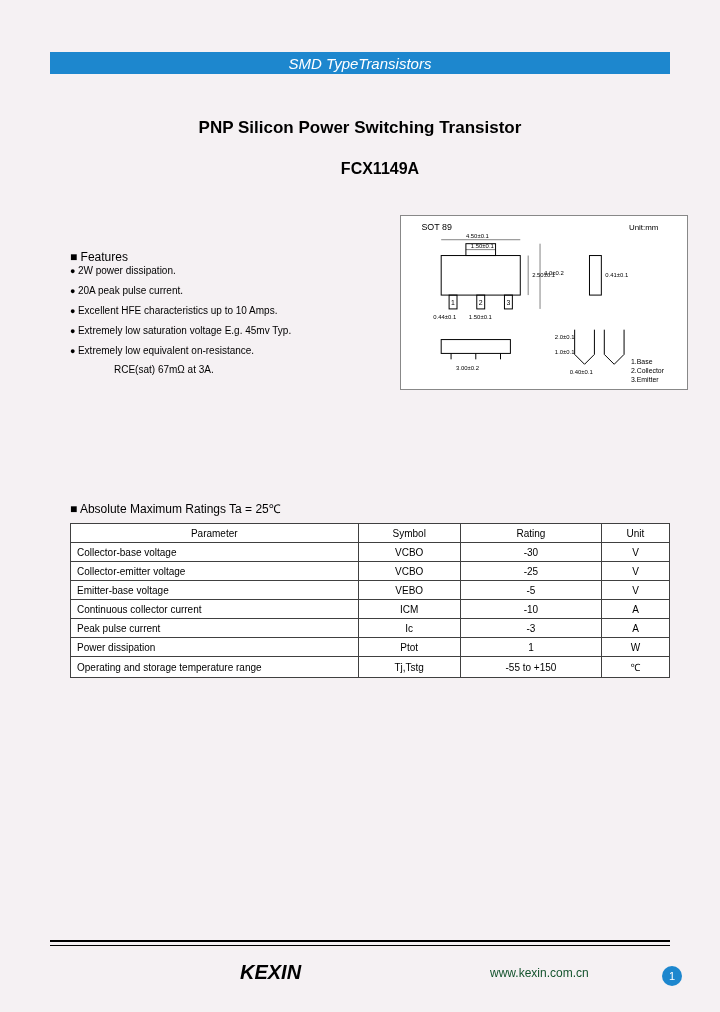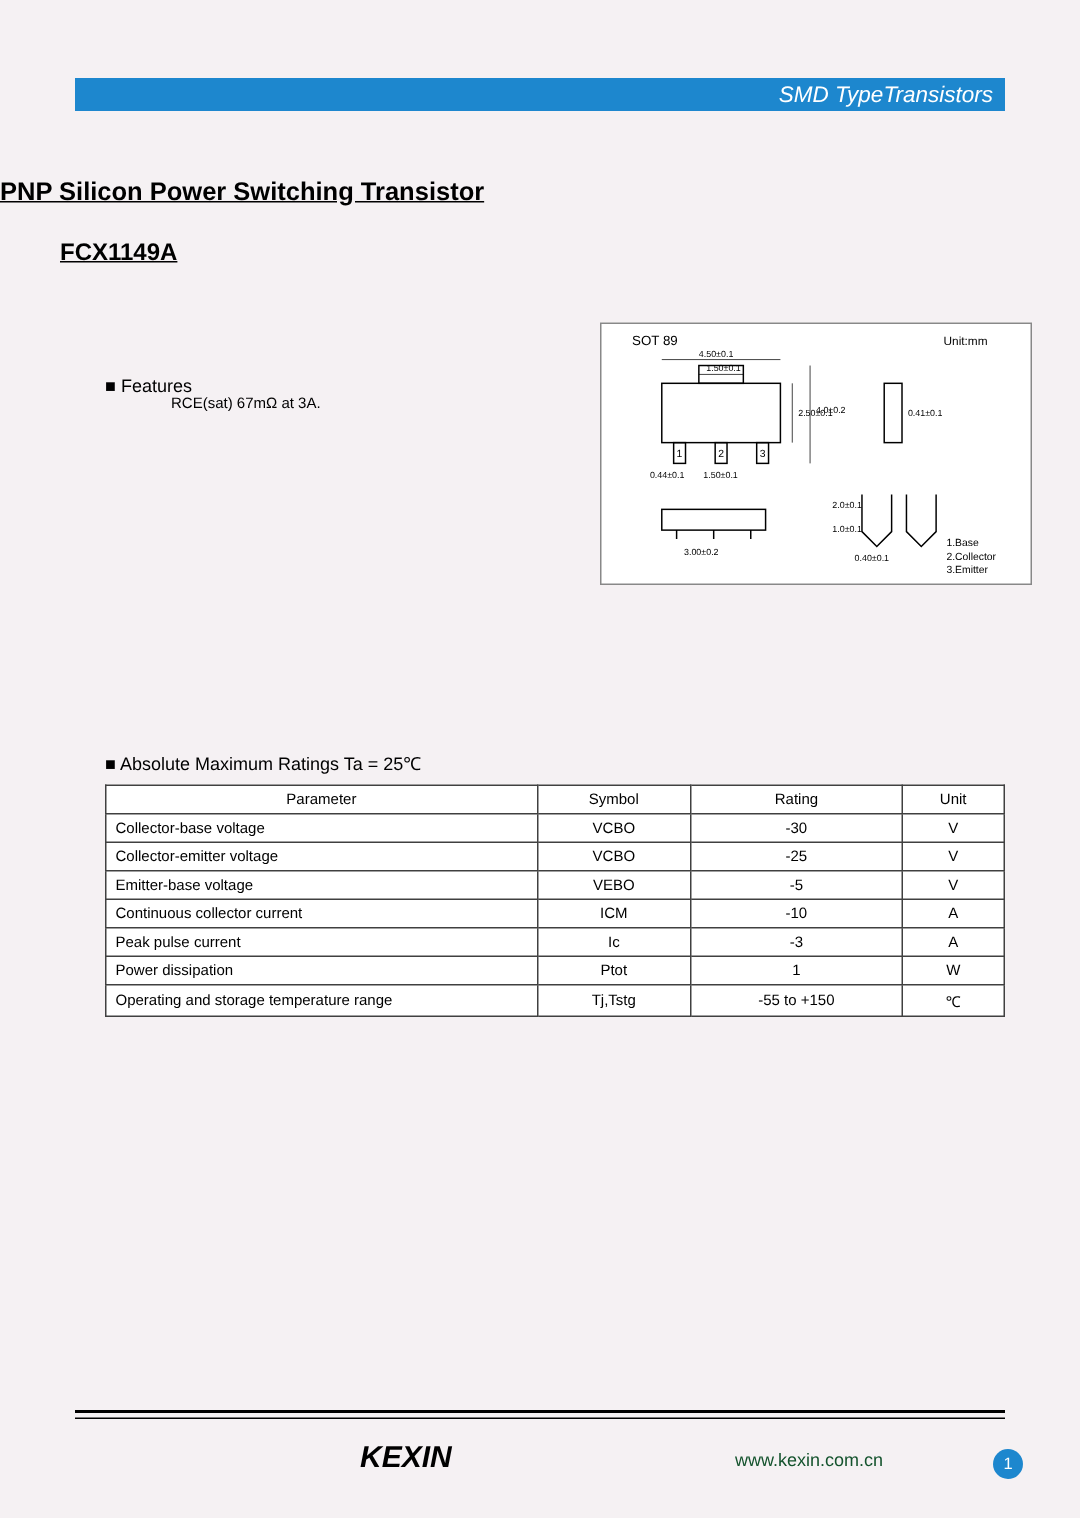--- a/index.html
+++ b/index.html
@@ -12,32 +12,31 @@
     color: #000;
   }
   .header-bar {
     position: absolute;
     top: 52px;
     left: 50px;
     right: 50px;
     height: 22px;
     background: #1d87ce;
     display: flex;
-    justify-content: flex-end;
+    justify-content: center;
     align-items: center;
     padding: 0 8px;
   }
   .header-bar span { color: #fff; font-size: 15px; font-style: italic; }
   .title-block {
     position: absolute;
     top: 118px;
     left: 0;
     right: 0;
-    text-align: left;
-    text-decoration: underline;
+    text-align: center;
   }
   .title-block .main-title { font-size: 17px; font-weight: bold; margin-bottom: 22px; }
   .title-block .part-no { font-size: 16px; font-weight: bold; padding-left: 40px; }
   .features-block {
     position: absolute;
     top: 250px;
     left: 70px;
     width: 280px;
     font-size: 10px;
   }
@@ -132,20 +131,27 @@
   <span>Transistors</span>
 </div>
 
 <div class="title-block">
   <div class="main-title">PNP Silicon Power Switching Transistor</div>
   <div class="part-no">FCX1149A</div>
 </div>
 
 <div class="features-block">
   <div class="heading">Features</div>
+  <ul>
+    <li>2W power dissipation.</li>
+    <li>20A peak pulse current.</li>
+    <li>Excellent HFE characteristics up to 10 Amps.</li>
+    <li>Extremely low saturation voltage E.g. 45mv Typ.</li>
+    <li>Extremely low equivalent on-resistance.</li>
+  </ul>
   <div class="sub">RCE(sat) 67mΩ at 3A.</div>
 </div>
 
 <div class="diagram-box">
   <svg viewBox="0 0 268 175">
     <text x="10" y="14" font-size="9">SOT 89</text>
     <text x="220" y="14" font-size="8">Unit:mm</text>
 
     <rect x="30" y="40" width="80" height="40" fill="none" stroke="#000" stroke-width="1"></rect>
     <rect x="55" y="28" width="30" height="12" fill="none" stroke="#000" stroke-width="1"></rect>

